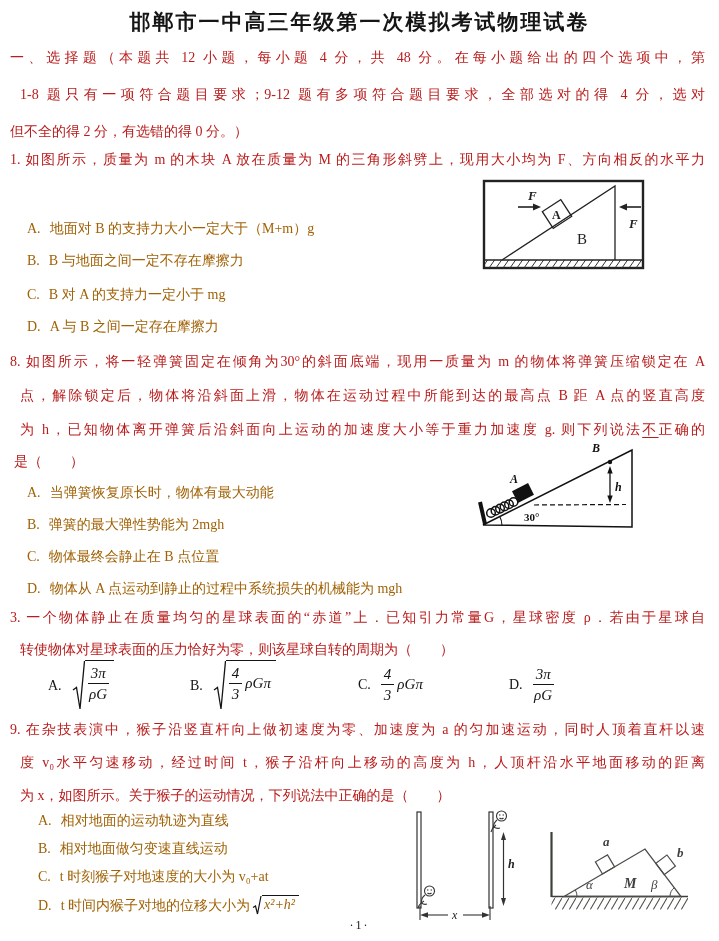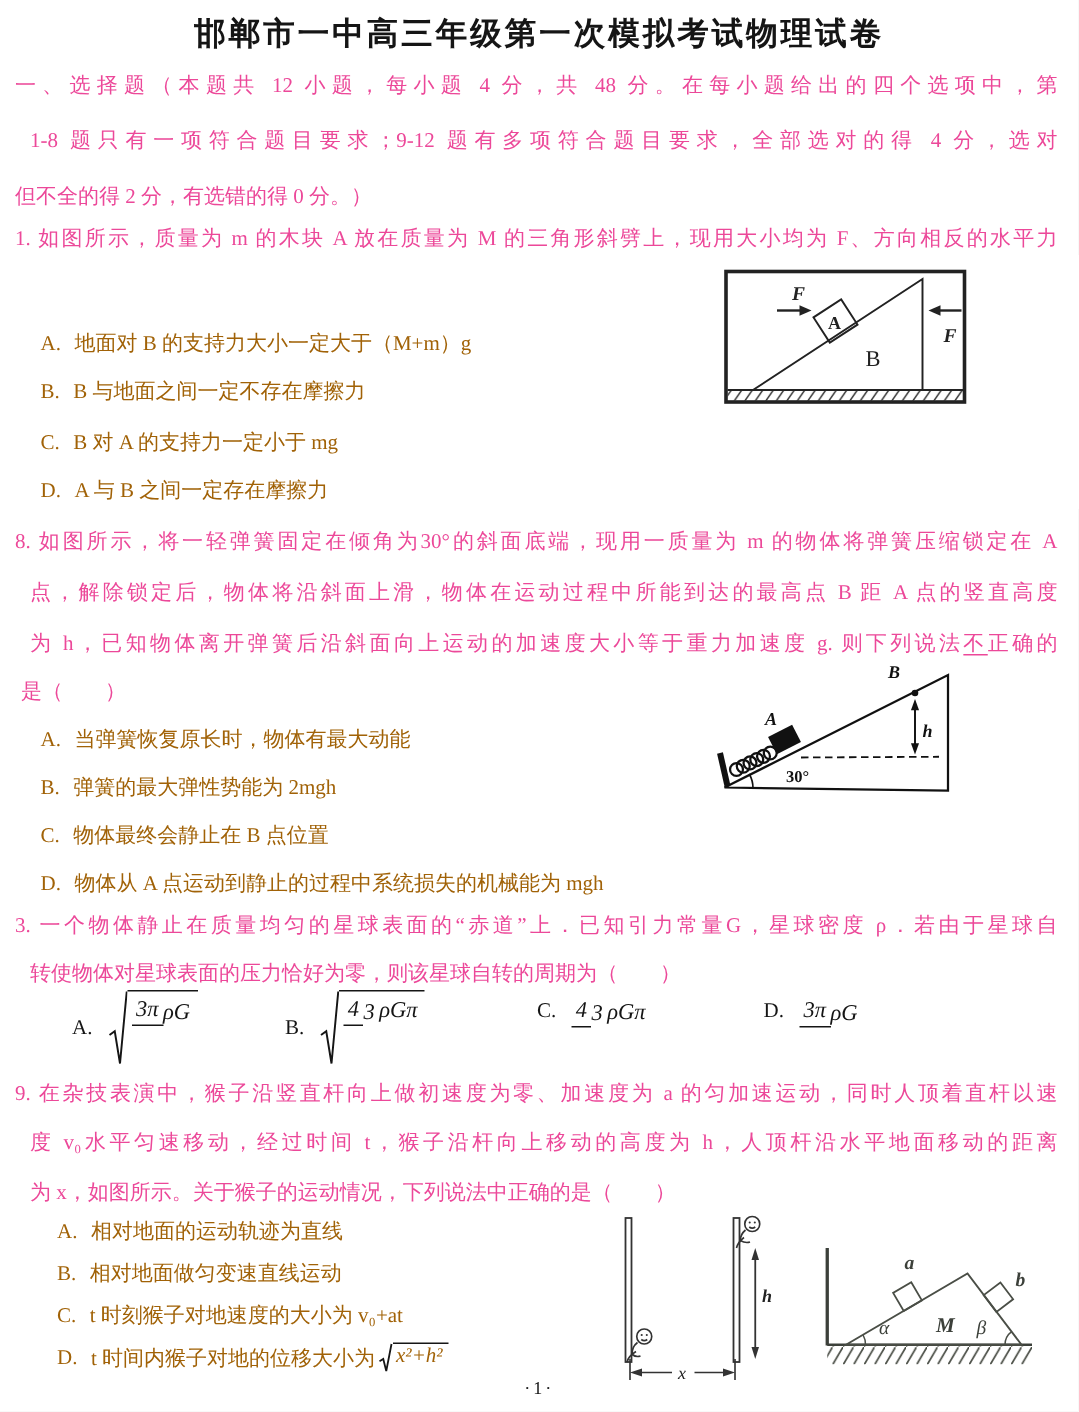--- a/index.html
+++ b/index.html
@@ -1,30 +1,30 @@
 <!DOCTYPE html>
 <html><head>
 <meta charset="utf-8">
 <style>
   html,body{margin:0;padding:0;background:#f3f3f3;}
   .page{position:relative;width:719px;height:941px;margin:0 auto;background:#ffffff;
         font-family:"Liberation Serif","DejaVu Serif",serif;color:#151515;overflow:hidden;}
   .title{position:absolute;top:8px;left:0;right:0;text-align:center;
          font-size:21px;font-weight:bold;letter-spacing:2px;}
-  .line{position:absolute;font-size:14px;line-height:19px;white-space:nowrap;color:#ec4899;}
+  .line{position:absolute;font-size:14px;line-height:19px;white-space:nowrap;color:#b91c1c;}
   .just{white-space:normal;text-align:justify;text-align-last:justify;right:14px;}
   .opt{position:absolute;font-size:14px;white-space:nowrap;color:#a16207;}
   .opt .lab{display:inline-block;margin-right:9px;}
   .u{text-decoration:underline;text-underline-offset:3px;}
   .figure{position:absolute;}
   svg text{font-family:"Liberation Serif","DejaVu Serif",serif;}
   
   .mathopt{position:absolute;display:inline-flex;align-items:center;font-size:14px;}
   .mathopt .lab{margin-right:10px;}
-  .frac{display:inline-flex;flex-direction:row;align-items:center;
+  .frac{display:inline-flex;flex-direction:column;align-items:center;
         font-style:italic;font-size:15px;line-height:1.2;}
   .fnum{padding:0 3px 1px 3px;border-bottom:1.3px solid #151515;}
   .fden{padding-top:1px;}
   .sqrt{display:inline-flex;align-items:flex-start;}
   .sqrt-body{border-top:1.4px solid #151515;padding:3px 5px 0 3px;
              display:inline-flex;align-items:center;gap:3px;}
   .tail{font-style:italic;font-size:15px;}
   .sqrt-sm{display:inline-flex;align-items:flex-start;margin-left:2px;}
   .sqrt-sm .sqrt-body{padding:1px 4px 0 2px;font-style:italic;font-size:14px;border-top-width:1.2px;}
   .pagenum{position:absolute;left:0;right:0;text-align:center;font-size:12px;letter-spacing:2px;}

